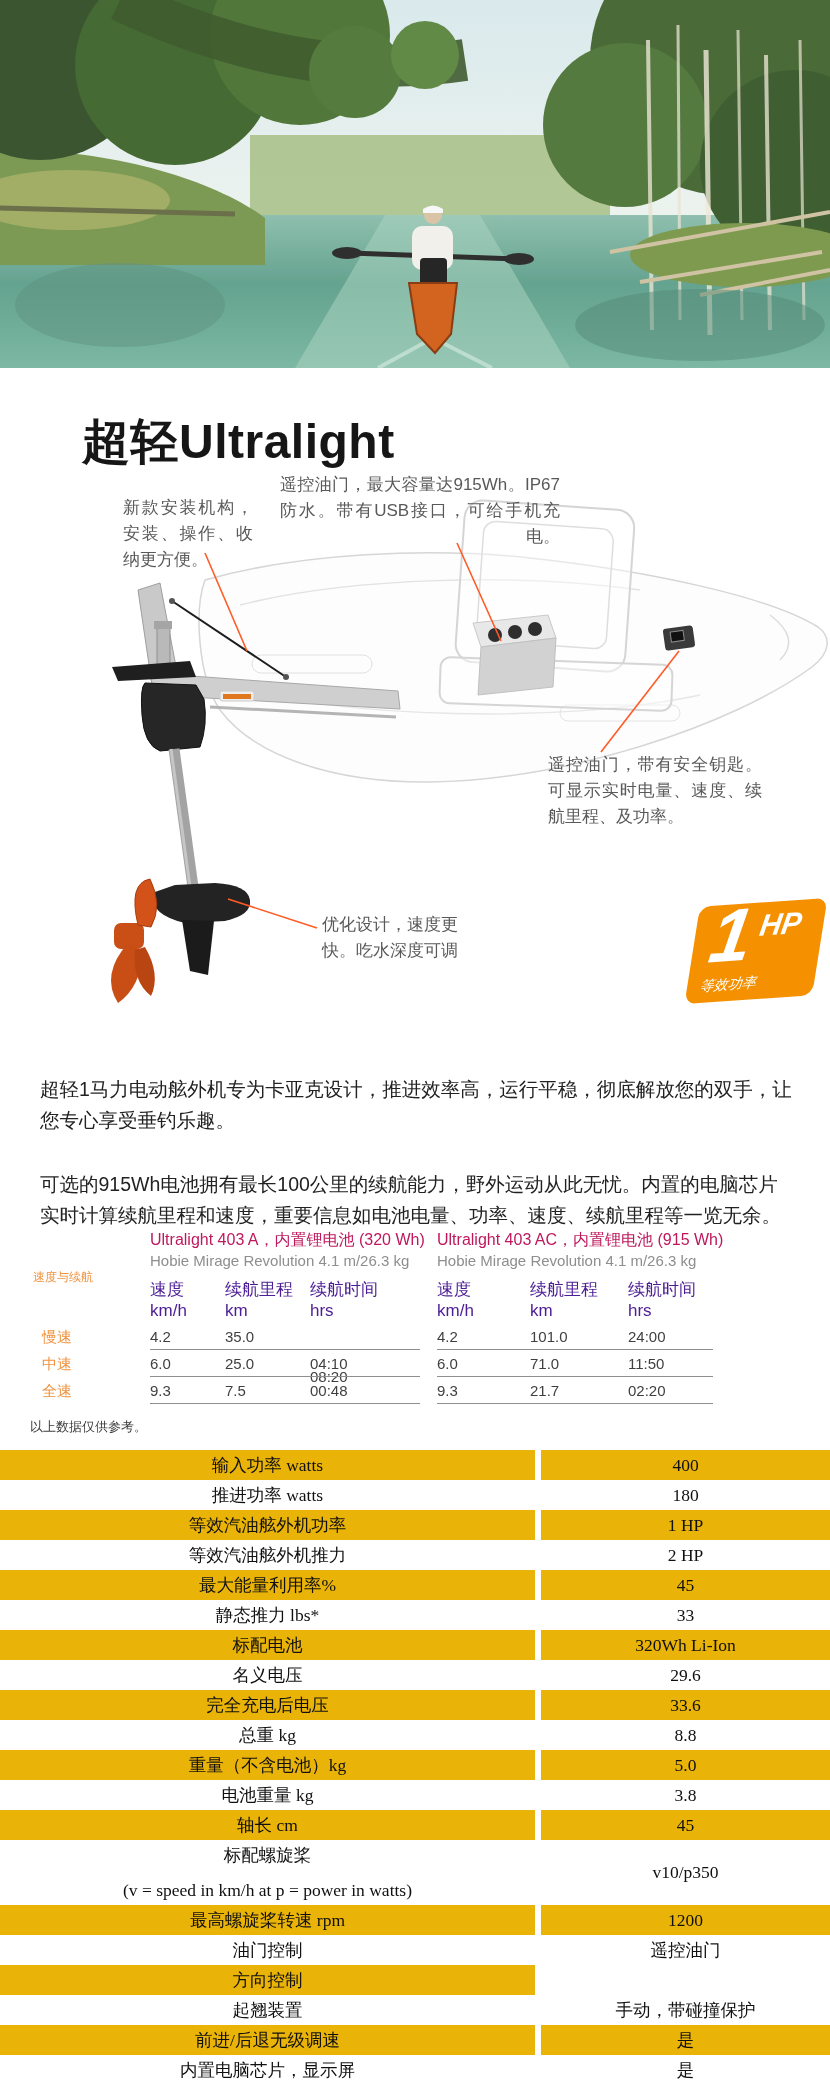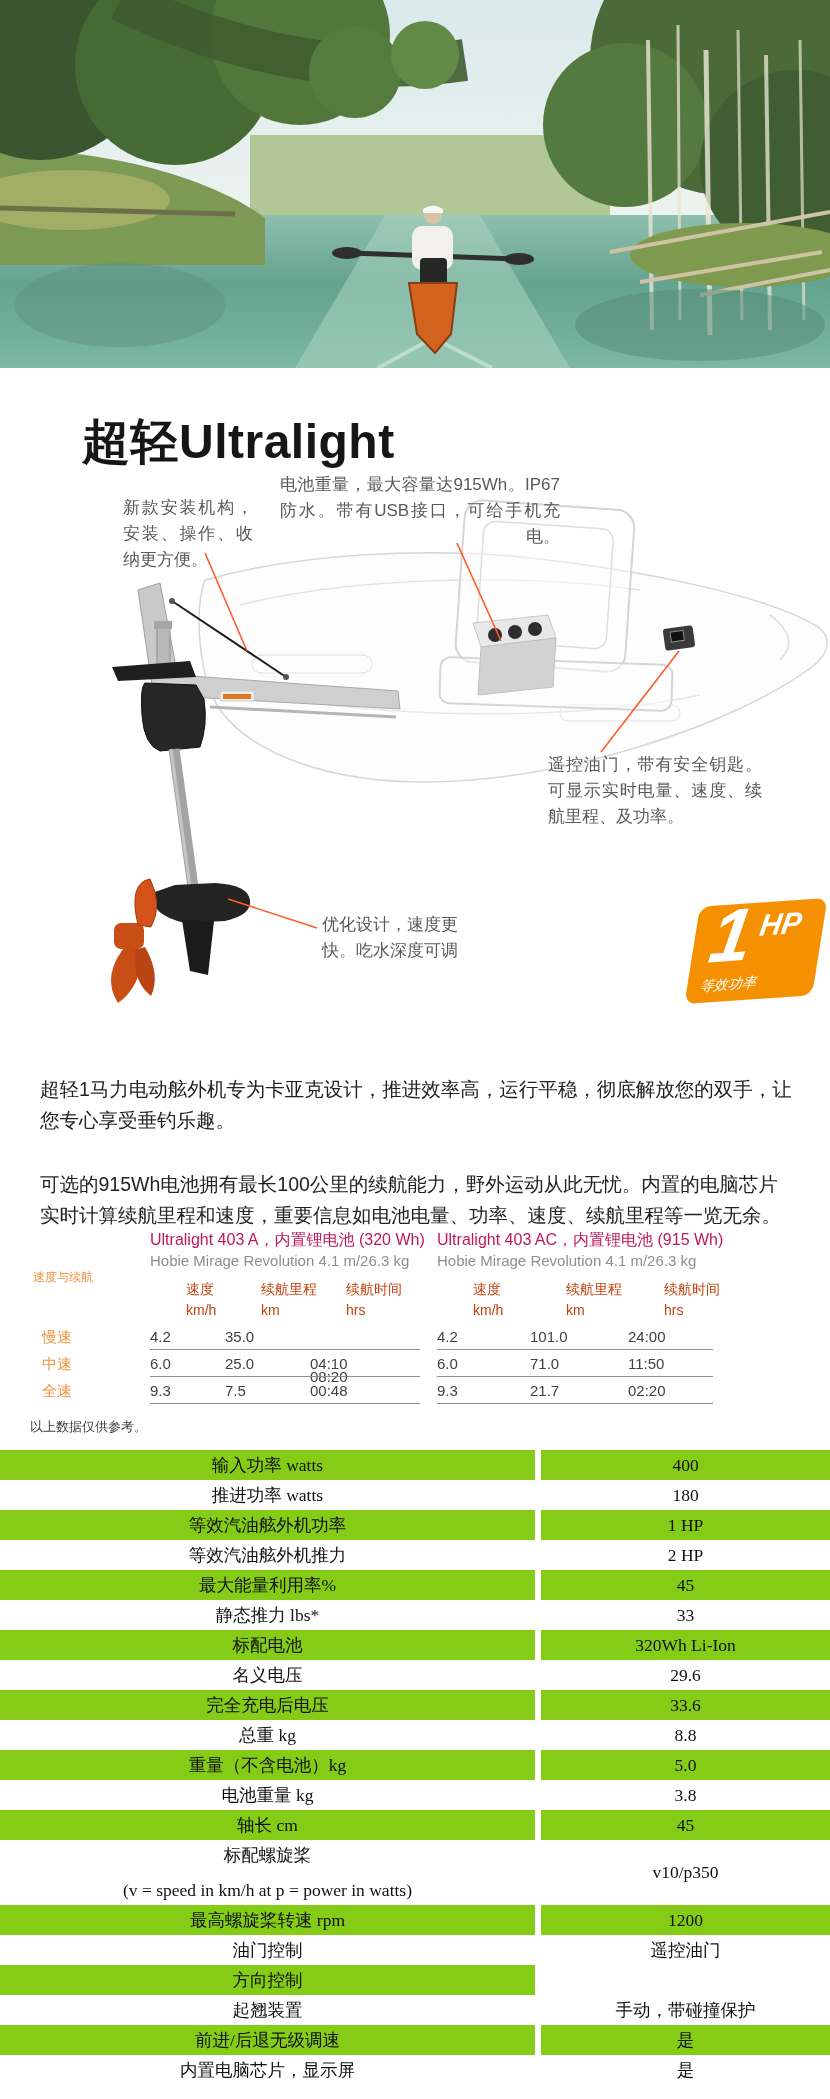--- a/index.html
+++ b/index.html
@@ -36,35 +36,35 @@
   
   .intro{position:absolute;left:40px;top:1074px;width:756px;}
   .intro p{margin:0 0 33px 0;font-size:19.5px;line-height:31px;color:#222;}
 
   
   .speed{position:absolute;left:0;top:1222px;width:830px;height:228px;font-size:15px;}
   .speed .abs{position:absolute;white-space:nowrap;}
   .sr-label{color:#F0923E;font-size:12px;margin-top:40px;}
   .sr-title{color:#be185d;font-size:16px;}
   .sr-subtitle{color:#8e8e8e;font-size:15px;}
-  .sr-measure{color:#c2410c;font-size:14px;line-height:21px;margin-left:36px;}
+  .sr-measure{color:#4c1d95;font-size:17px;line-height:21px;}
   .sr-rowlabel{color:#F0923E;}
   .sr-value{color:#3f3f3f;}
   .sr-sep{position:absolute;height:1px;background:#8f8f8f;}
   .sr-footnote{color:#3c3c3c;font-size:13px;}
 
   
   .spec{position:absolute;left:0;top:1450px;width:830px;
         font-family:"Liberation Serif",serif;font-size:17.5px;color:#101010;}
   .spec-row{display:flex;height:30px;}
   .spec-row.tall{height:65px;}
   .spec-left{width:535px;display:flex;align-items:center;justify-content:center;text-align:center;}
   .spec-gap{width:6px;}
   .spec-right{flex:1;display:flex;align-items:center;justify-content:center;text-align:center;}
-  .spec-row.shade .spec-left,.spec-row.shade .spec-right{background:#84cc16;}
+  .spec-row.shade .spec-left,.spec-row.shade .spec-right{background:#eab308;}
   .spec-row.tall .spec-left{flex-direction:column;justify-content:space-between;
                             padding:3px 0 4px 0;box-sizing:border-box;}
 </style>
 </head>
 <body>
 
 <div class="hero">
   <svg width="830" height="368" viewBox="0 0 830 368">
     <defs>
       <linearGradient id="skyG" x1="0" y1="0" x2="0" y2="1">
@@ -178,21 +178,21 @@
 
     <g stroke="#FF5B26" stroke-width="1.6">
       <line x1="205" y1="98" x2="247" y2="196"></line>
       <line x1="457" y1="88" x2="501" y2="186"></line>
       <line x1="679" y1="196" x2="601" y2="297"></line>
       <line x1="228" y1="444" x2="317" y2="473"></line>
     </g>
   </svg>
   <div>
       <div class="annotation ann-mount">新款安装机构，安装、操作、收纳更方便。</div>
-      <div class="annotation ann-battery">电池重量，最大容量达915Wh。IP67防水。带有USB接口，可给手机充电。</div>
+      <div class="annotation ann-battery">遥控油门，最大容量达915Wh。IP67防水。带有USB接口，可给手机充电。</div>
       <div class="annotation ann-throttle">遥控油门，带有安全钥匙。可显示实时电量、速度、续航里程、及功率。</div>
       <div class="annotation ann-design">优化设计，速度更快。吃水深度可调</div>
     </div>
 </div>
 
 <div class="hp-badge">
   <span class="hp-num">1</span>
   <span class="hp-unit">HP</span>
   <span class="hp-caption">等效功率</span>
 </div>

